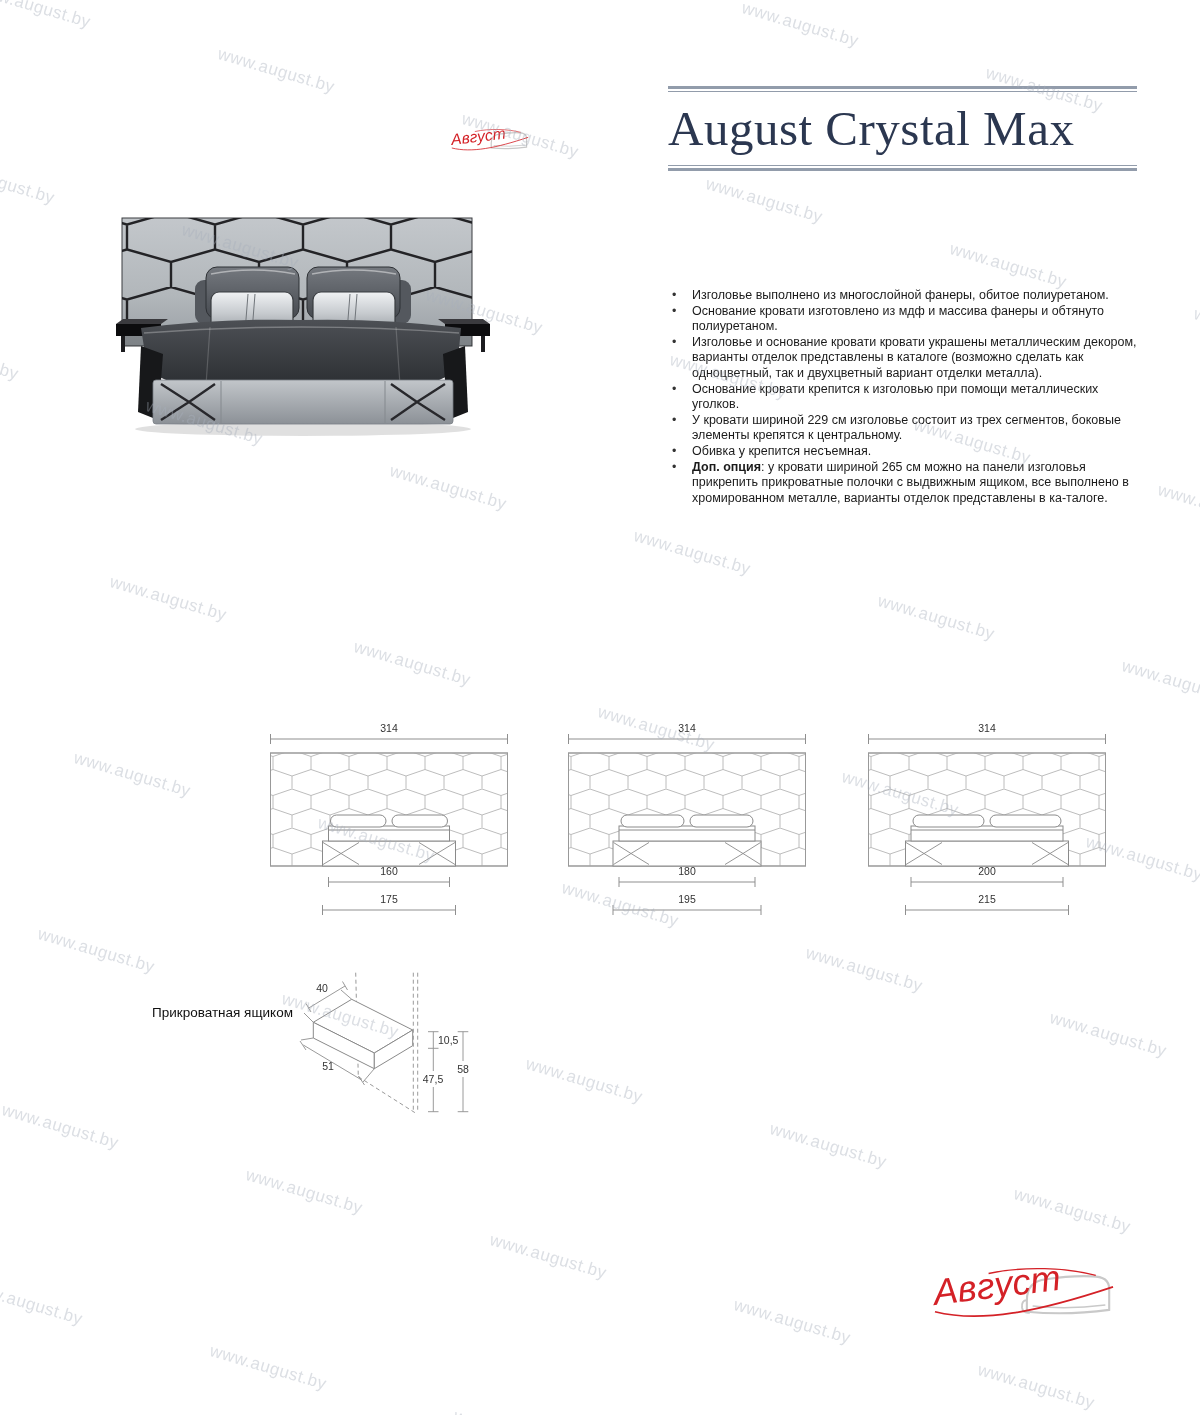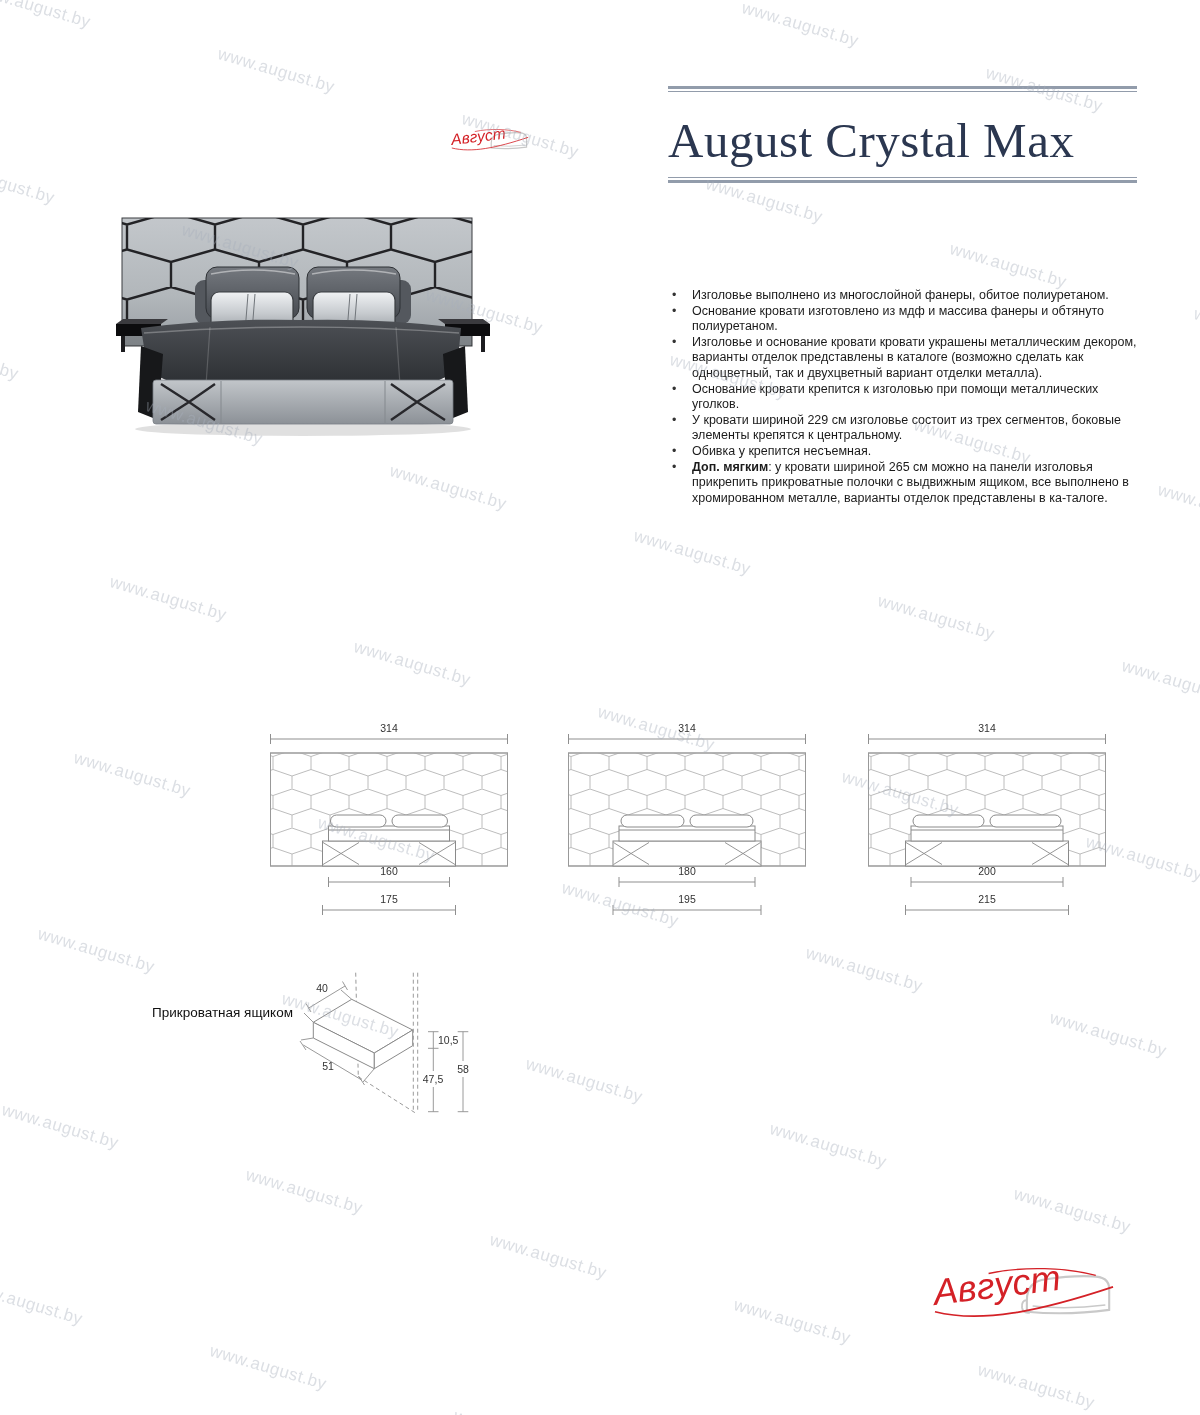--- a/index.html
+++ b/index.html
@@ -10,21 +10,21 @@
   .wm-layer{position:absolute;inset:0;z-index:6;pointer-events:none;}
   .wm{position:absolute;font-family:"Liberation Sans",sans-serif;font-size:17px;
       letter-spacing:.5px;color:rgba(168,176,187,.40);white-space:nowrap;
       transform:rotate(16.5deg);transform-origin:left top;}
   
   .title-block{left:668px;top:86px;width:469px;z-index:2;}
   .rule{background:#929cab;}
   .rule.thick{height:3px;}
   .rule.thin{height:1px;}
   .rule.gap-b{margin-bottom:2px;}
-  h1.title{margin:22px 0 9px 0;font-family:"Liberation Serif",serif;font-weight:400;
+  h1.title{margin:10px 0 9px 0;font-family:"Liberation Serif",serif;font-weight:400;
            font-size:49px;line-height:1.1;color:#2b3750;letter-spacing:.5px;white-space:nowrap;}
   .article{margin-top:9px;font-size:17px;color:#73819d;letter-spacing:.5px;}
   
   .features{left:668px;top:288px;width:472px;z-index:2;}
   .features ul{margin:0;padding:0;list-style:none;}
   .features li{display:flex;font-size:12.5px;line-height:15.6px;color:#1b1b1b;}
   .features .blt{width:20px;flex:0 0 20px;text-align:left;padding-left:4px;color:#333;}
   .features .ftx b{font-weight:bold;}
   
   svg text{font-family:"Liberation Sans",sans-serif;}
@@ -199,21 +199,21 @@
       <li>
           <span class="blt">•</span>
           <span class="ftx"><span>У кровати шириной 229 см изголовье  состоит из трех сегментов, боковые элементы крепятся к центральному.</span></span>
         </li>
       <li>
           <span class="blt">•</span>
           <span class="ftx"><span>Обивка у крепится несъемная.</span></span>
         </li>
       <li>
           <span class="blt">•</span>
-          <span class="ftx"><b>Доп. мягким</b><span>: у кровати шириной 265 см можно на панели изголовья прикрепить прикроватные полочки с выдвижным ящиком, все выполнено в хромированном металле, варианты отделок представлены в ка-талоге.</span></span>
+          <span class="ftx"><b>Доп. опция</b><span>: у кровати шириной 265 см можно на панели изголовья прикрепить прикроватные полочки с выдвижным ящиком, все выполнено в хромированном металле, варианты отделок представлены в ка-талоге.</span></span>
         </li>
     </ul>
   </section>
 
   <svg class="abs" style="left:270px;top:723px" width="238" height="204" viewBox="0 0 238 204">
     <defs>
       <pattern id="hx1" width="38" height="39" patternUnits="userSpaceOnUse" patternTransform="translate(3,27)">
         <path d="M19,0 L38,6.5 L38,19.5 L19,26 L0,19.5 L0,6.5 Z M19,26 L19,39" fill="none" stroke="#b4b4b4" stroke-width="0.9"></path>
       </pattern>
     </defs>

